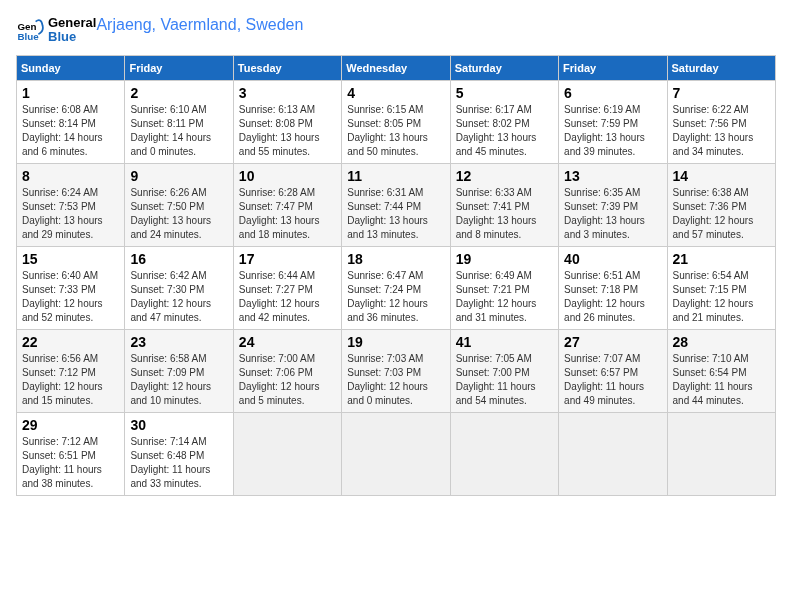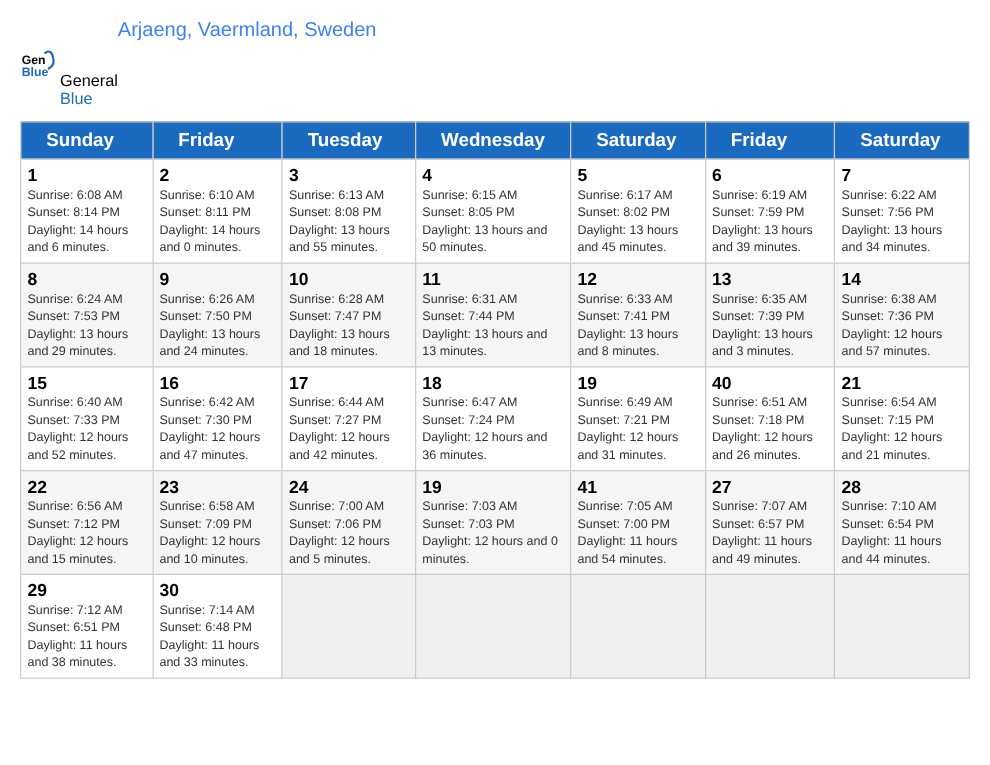--- a/index.html
+++ b/index.html
@@ -18,24 +18,23 @@
     }
     .logo {
       display: flex;
       align-items: center;
       gap: 4px;
     }
     .logo-text {
       display: flex;
       flex-direction: column;
       font-size: 13px;
-      font-weight: normal;
+      font-weight: bold;
       line-height: 1.1;
       color: #000;
-      margin-top: 42px;
     }
     .logo-text span:first-child { color: #000; }
     .logo-icon {
       width: 28px;
       height: 28px;
     }
     .title-area {
       text-align: right;
     }
     .title-area h1 {
@@ -49,23 +48,23 @@
       color: #3b82f6;
     }
     table {
       width: 100%;
       border-collapse: collapse;
       font-size: 11px;
     }
     thead tr th {
       background-color: #1a6abf;
       color: #fff;
-      padding: 6px 20px;
+      padding: 6px 4px;
       text-align: left;
-      font-size: 15px;
+      font-size: 11px;
       font-weight: bold;
       border: 1px solid #ccc;
     }
     tbody tr td {
       border: 1px solid #ccc;
       padding: 4px 5px;
       vertical-align: top;
       width: 14.28%;
       min-height: 80px;
       background: #fff;

